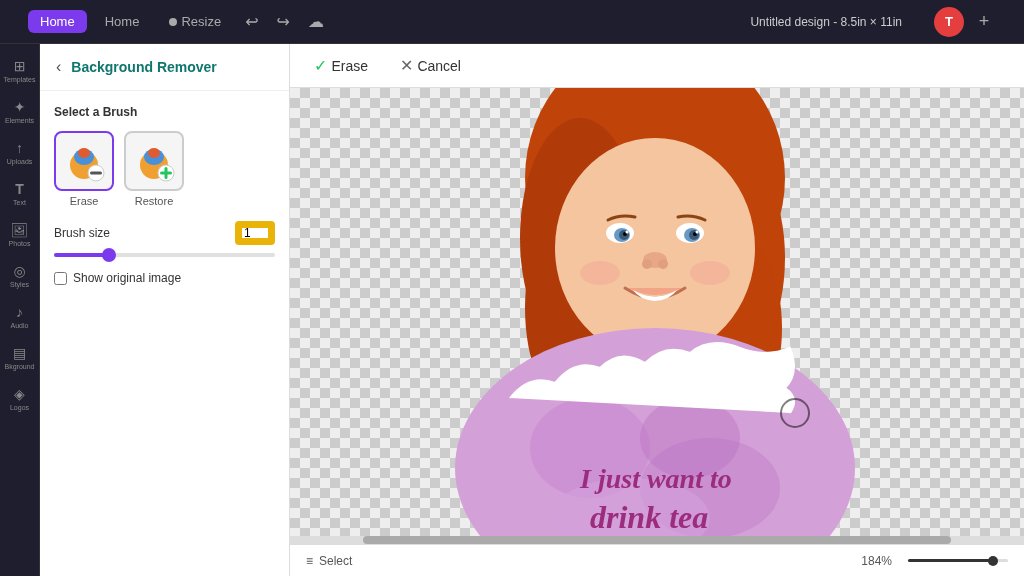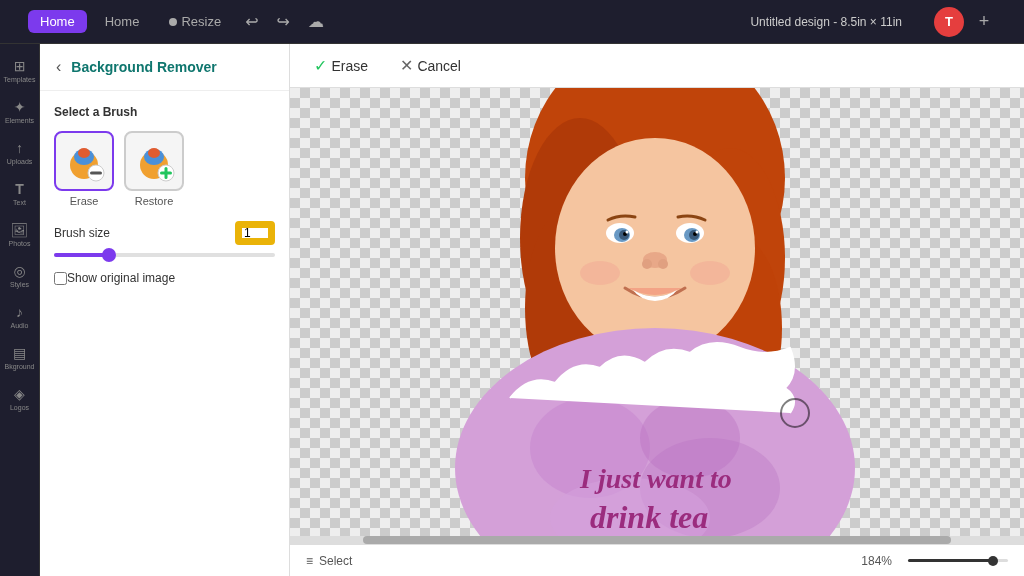--- a/index.html
+++ b/index.html
@@ -105,21 +105,21 @@
       position: relative; margin-bottom: 14px;
     }
     .slider-fill {
       height: 100%; background: #7c3aed; border-radius: 2px; width: 25%;
     }
     .slider-thumb {
       width: 14px; height: 14px; background: #7c3aed; border-radius: 50%;
       position: absolute; top: -5px; left: calc(25% - 7px);
     }
 
-    .checkbox-row { display: flex; align-items: flex-end; }
+    .checkbox-row { display: flex; align-items: flex-end; gap: 6px; }
     .checkbox-input { width: 13px; height: 13px; cursor: pointer; accent-color: #7c3aed; }
     .checkbox-label { font-size: 12px; color: #333; }
 
     
     .canvas-area {
       flex: 1; background: #555; position: relative; overflow: hidden;
       display: flex; flex-direction: column;
     }
 
     

